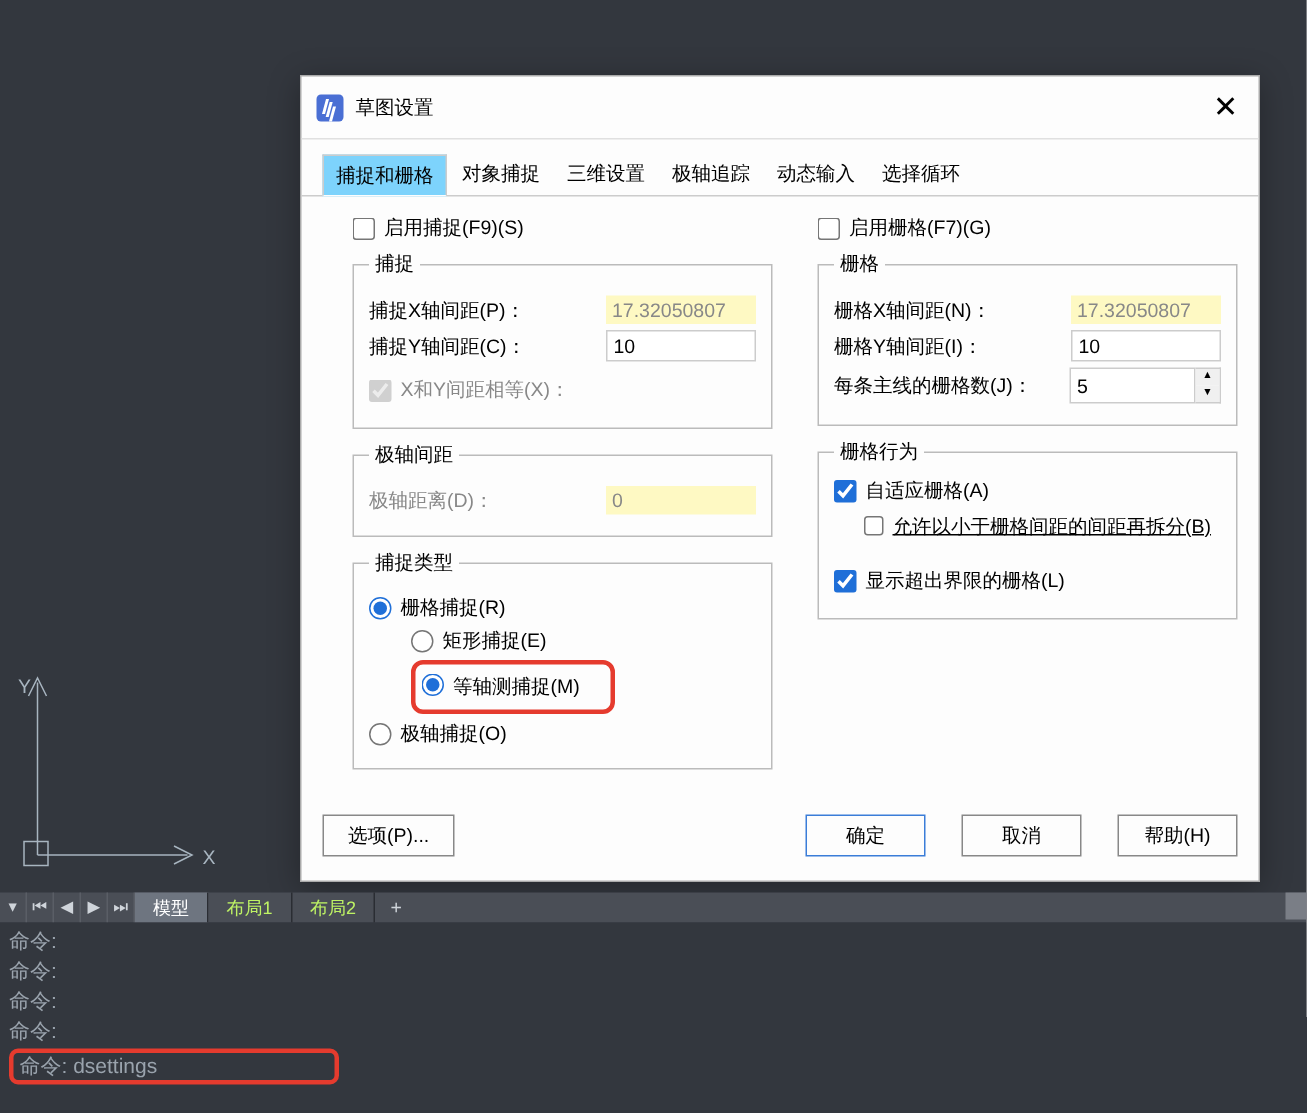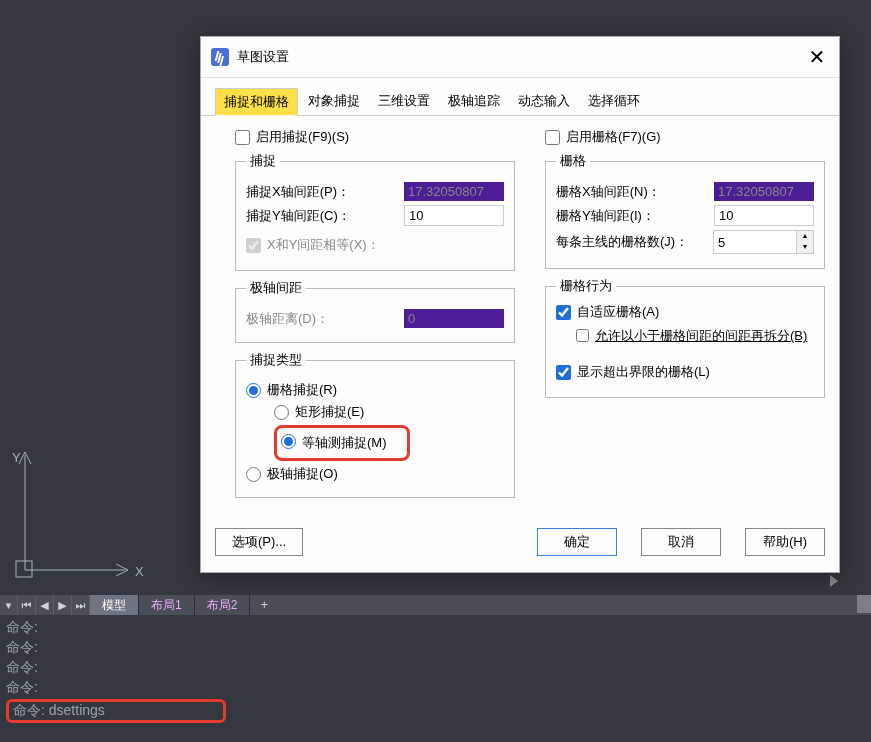--- a/index.html
+++ b/index.html
@@ -27,21 +27,21 @@
     position: absolute;
     left: 135px; top: 564px;
     color: #a8b5c0;
   }
   .axis-svg {
     position: absolute;
     left: 10px; top: 450px;
   }
   .dialog {
     position: absolute;
-    left: 200px; top: 36px;
+    left: 200px; top: 50px;
     width: 640px;
     background: #fdfdfd;
     border: 1px solid #aaa;
     box-shadow: 0 4px 20px rgba(0,0,0,0.3);
   }
   .titlebar {
     display: flex;
     align-items: center;
     padding: 8px 10px;
     border-bottom: 1px solid #e0e0e0;
@@ -77,21 +77,21 @@
   }
   .tab {
     padding: 4px 8px;
     cursor: pointer;
     white-space: nowrap;
   }
   .tab.active {
     border: 1px solid #ccc;
     border-bottom: 1px solid #fdfdfd;
     margin-bottom: -1px;
-    background: #fde047;
+    background: #7dd3fc;
   }
   .dialog-body {
     display: flex;
     padding: 12px 14px;
     gap: 10px;
   }
   .col { flex: 1; display: flex; flex-direction: column; padding-left: 20px; }
   .chk-row { display: flex; align-items: center; gap: 6px; margin-bottom: 6px; }
   .chk-row input[type=checkbox] { width: 15px; height: 15px; accent-color: #1f6fd8; }
   fieldset {
@@ -108,21 +108,21 @@
     gap: 8px;
   }
   .field-row label { flex: 1; }
   .field-row input[type=text] {
     width: 100px;
     padding: 2px 4px;
     border: 1px solid #ccc;
     font-size: 13px;
   }
   .field-row input[type=text].readonly {
-    background: #4c1d95;
+    background: #fef9c3;
     color: #888;
     border: none;
   }
   .disabled-text { color: #888; align-items: center; }
   .radio-row {
     display: flex;
     align-items: center;
     gap: 6px;
     margin: 4px 0;
   }
@@ -174,21 +174,21 @@
   .nav-btn {
     width: 18px;
     color: #cfd4da;
     text-align: center;
     font-size: 11px;
     line-height: 20px;
     cursor: pointer;
     border-right: 1px solid #5a5e66;
   }
   .layout-tab {
-    color: #f0abfc;
+    color: #bef264;
     padding: 0 12px;
     line-height: 20px;
     font-size: 12px;
     cursor: pointer;
     border-right: 1px solid #2a2d33;
   }
   .layout-tab.active {
     background: #6e7580;
     color: #fff;
   }

